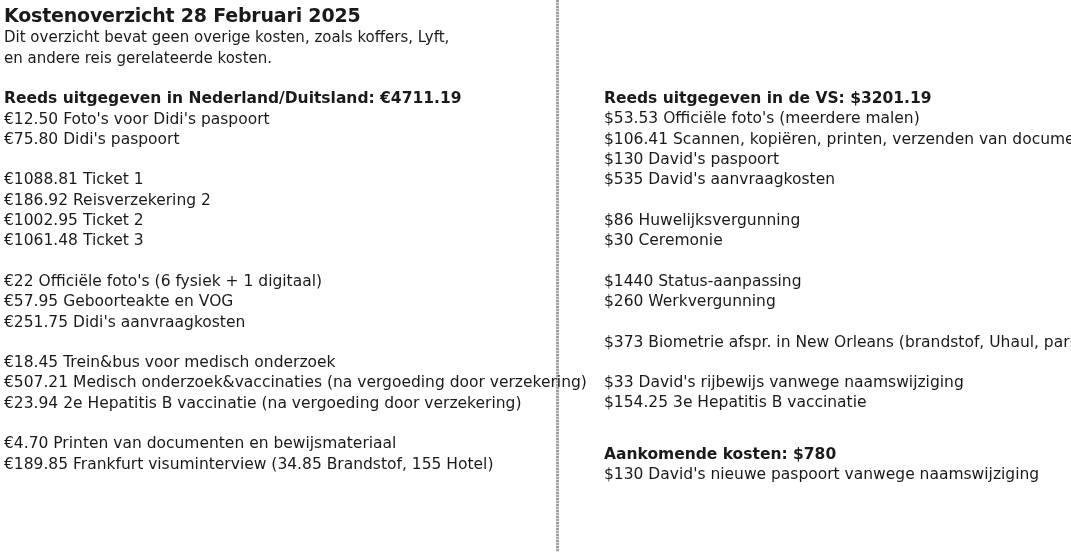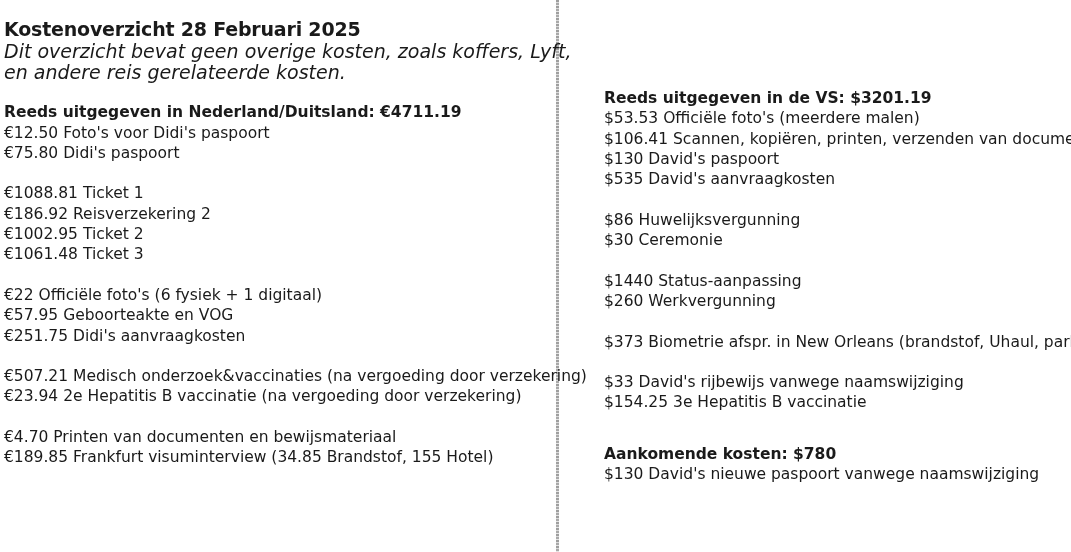--- a/index.html
+++ b/index.html
@@ -55,43 +55,42 @@
     font-size: 19px;
     font-weight: bold;
     line-height: 24px;
     margin: 0;
     padding: 0;
     letter-spacing: -0.2px;
     white-space: nowrap;
   }
 
   .doc-subtitle {
-    font-style: italic;
-    font-size: 19px;
+    font-size: 15px;
     line-height: 20.5px;
     white-space: nowrap;
   }
 
   .section-heading {
     font-weight: bold;
     font-size: 15.5px;
     line-height: 20.3px;
     white-space: nowrap;
   }
 
   .entry {
     font-size: 15.5px;
     line-height: 20.3px;
     white-space: nowrap;
   }
 
   .spacer { height: 20.3px; }
   .spacer-sm { height: 11px; }
 
-  .pad-top-title { padding-top: 17px; }
+  .pad-top-title { padding-top: 3px; }
 </style>
 </head>
 <body>
 
 <div id="page">
 
   <div class="column-divider"></div>
 
   <div class="col col-left">
 
@@ -123,20 +122,21 @@
 
     <div>
       <div class="entry">€22 Officiële foto's (6 fysiek + 1 digitaal)</div>
       <div class="entry">€57.95 Geboorteakte en VOG</div>
       <div class="entry">€251.75 Didi's aanvraagkosten</div>
     </div>
 
     <div class="spacer"></div>
 
     <div>
+      <div class="entry">€18.45 Trein&amp;bus voor medisch onderzoek</div>
       <div class="entry">€507.21 Medisch onderzoek&amp;vaccinaties (na vergoeding door verzekering)</div>
       <div class="entry">€23.94 2e Hepatitis B vaccinatie (na vergoeding door verzekering)</div>
     </div>
 
     <div class="spacer"></div>
 
     <div>
       <div class="entry">€4.70 Printen van documenten en bewijsmateriaal</div>
       <div class="entry">€189.85 Frankfurt visuminterview (34.85 Brandstof, 155 Hotel)</div>
     </div>

